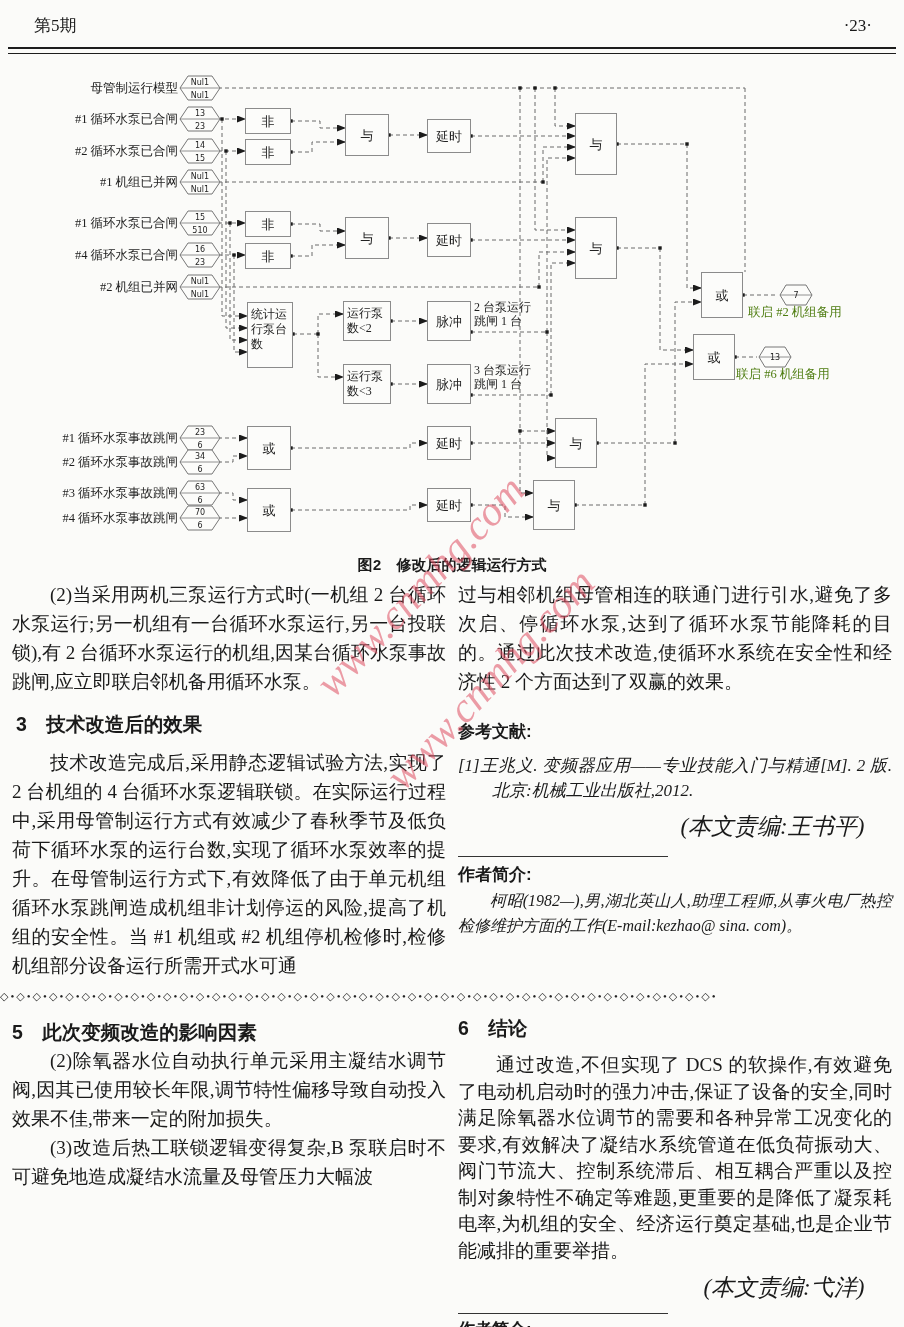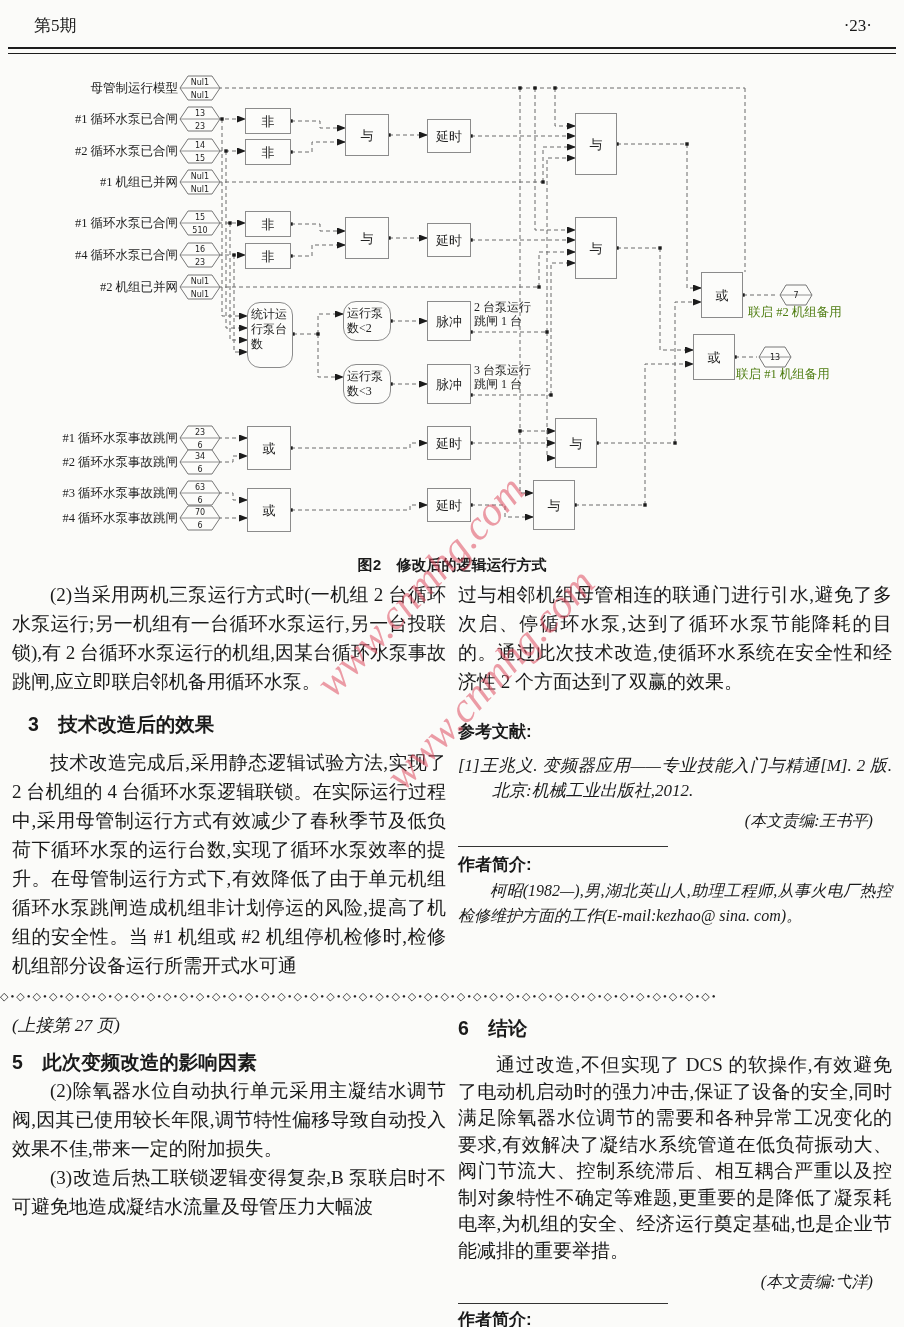--- a/index.html
+++ b/index.html
@@ -9,39 +9,39 @@
   .phead{display:flex;justify-content:space-between;align-items:baseline;
          padding:14px 32px 10px 34px;font-size:17px;}
   .phead .ttl{letter-spacing:1px;}
   .hrule{margin:0 8px;height:4px;border-top:2.5px solid #1d1d1d;border-bottom:1px solid #1d1d1d;}
   
   .diagram{position:relative;width:904px;height:512px;margin-top:12px;}
   .diagram svg.wiresvg{position:absolute;left:0;top:0;}
   .gbox{position:absolute;border:1px solid #8b8b8b;background:#fcfcfa;display:flex;
         align-items:center;justify-content:center;font-size:13px;color:#222;
         box-sizing:border-box;line-height:15px;}
-  .gbox.wrap{justify-content:flex-start;align-items:flex-start;padding:4px 3px;font-size:12px;border-radius:13px;}
+  .gbox.wrap{justify-content:flex-start;align-items:flex-start;padding:4px 3px;font-size:12px;}
   .ilabel{position:absolute;left:0;width:178px;text-align:right;font-size:12.5px;
           line-height:20px;color:#1d1d1d;white-space:nowrap;}
   .pnote{position:absolute;width:58px;font-size:12px;line-height:14px;color:#1d1d1d;}
   .olabel{position:absolute;font-size:12.5px;color:#4d7c0f;white-space:nowrap;}
   .dcaption{position:absolute;left:0;right:0;top:490px;text-align:center;
             font-family:Liberation Mono, monospace;font-weight:bold;font-size:15px;}
   
   .cols{display:flex;gap:12px;padding:0 12px;}
   .col{width:438px;}
   .para{font-size:19px;line-height:29px;text-align:justify;text-indent:2em;margin:0;}
   .para.noind{text-indent:0;}
   .sec-h{font-family:"Liberation Sans","DejaVu Sans",sans-serif;font-weight:bold;
-         font-size:19.5px;margin:15px 16px 10px;}
+         font-size:19.5px;margin:15px 4px 10px;}
   .sub-h{font-family:"Liberation Sans","DejaVu Sans",sans-serif;font-weight:bold;
          font-size:17px;margin:24px 0 10px;}
   .ref{font-size:17px;line-height:25px;text-align:justify;margin:6px 0 0;
        padding-left:2em;text-indent:-2em;font-style:italic;}
-  .ednote{font-size:16px;font-style:italic;text-align:right;padding-right:1.2em;margin:8px 0 0;}
+  .ednote{font-size:23px;font-style:italic;text-align:right;padding-right:1.2em;margin:8px 0 0;}
   .fnrule{width:210px;border-top:1px solid #333;margin:14px 0 6px;}
   .bio{font-size:16px;line-height:25px;text-align:justify;text-indent:2em;margin:2px 0 16px;font-style:italic;}
   .contnote{font-size:17.5px;font-style:italic;margin:6px 0 0;}
   .divider{white-space:nowrap;overflow:hidden;font-size:11px;letter-spacing:2px;
            color:#222;margin:9px 0 4px;line-height:14px;}
   
   .wm{position:absolute;width:430px;text-align:center;font-size:42px;font-style:italic;
       color:rgba(222,77,97,.55);transform:rotate(-47deg);pointer-events:none;z-index:5;
       font-family:"Liberation Serif","DejaVu Serif",serif;}
 </style>
@@ -246,21 +246,21 @@
   <div class="gbox" style="left:575px;top:151px;width:42px;height:62px">与</div>
   <div class="gbox" style="left:555px;top:352px;width:42px;height:50px">与</div>
   <div class="gbox" style="left:533px;top:414px;width:42px;height:50px">与</div>
   <div class="gbox" style="left:701px;top:206px;width:42px;height:46px">或</div>
   <div class="gbox" style="left:693px;top:268px;width:42px;height:46px">或</div>
 
   <div class="pnote" style="left:474px;top:234px">2 台泵运行跳闸 1 台</div>
   <div class="pnote" style="left:474px;top:297px">3 台泵运行跳闸 1 台</div>
 
   <div class="olabel" style="left:748px;top:238px">联启 #2 机组备用</div>
-  <div class="olabel" style="left:736px;top:300px">联启 #1 机组备用</div>
+  <div class="olabel" style="left:736px;top:300px">联启 #6 机组备用</div>
 
   <div class="dcaption">图2　修改后的逻辑运行方式</div>
 </div>
 
 <div class="wm" style="left:275px;top:655px">www.cnmhg.com</div>
 <div class="wm" style="left:205px;top:562px">www.cnmhg.com</div>
 
 <div class="cols" style="margin-top:2px">
   <div class="col">
     <p class="para">(2)当采用两机三泵运行方式时(一机组 2 台循环水泵运行;另一机组有一台循环水泵运行,另一台投联锁),有 2 台循环水泵运行的机组,因某台循环水泵事故跳闸,应立即联启邻机备用循环水泵。</p>
@@ -275,21 +275,20 @@
     <div class="fnrule"></div>
     <div class="sub-h" style="margin:6px 0 2px">作者简介:</div>
     <p class="bio">柯昭(1982—),男,湖北英山人,助理工程师,从事火电厂热控检修维护方面的工作(E-mail:kezhao@ sina. com)。</p>
   </div>
 </div>
 
 <div class="divider">◇•◇•◇•◇•◇•◇•◇•◇•◇•◇•◇•◇•◇•◇•◇•◇•◇•◇•◇•◇•◇•◇•◇•◇•◇•◇•◇•◇•◇•◇•◇•◇•◇•◇•◇•◇•◇•◇•◇•◇•◇•◇•◇•◇•</div>
 
 <div class="cols">
   <div class="col">
-    <p class="contnote">(上接第 27 页)</p>
     <div class="sec-h" style="margin:12px 0 0">5　此次变频改造的影响因素</div>
     <p class="para">(2)除氧器水位自动执行单元采用主凝结水调节阀,因其已使用较长年限,调节特性偏移导致自动投入效果不佳,带来一定的附加损失。</p>
     <p class="para">(3)改造后热工联锁逻辑变得复杂,B 泵联启时不可避免地造成凝结水流量及母管压力大幅波</p>
   </div>
   <div class="col">
     <div class="sec-h" style="margin:8px 0 10px">6　结论</div>
     <p class="para" style="line-height:26.5px">通过改造,不但实现了 DCS 的软操作,有效避免了电动机启动时的强力冲击,保证了设备的安全,同时满足除氧器水位调节的需要和各种异常工况变化的要求,有效解决了凝结水系统管道在低负荷振动大、阀门节流大、控制系统滞后、相互耦合严重以及控制对象特性不确定等难题,更重要的是降低了凝泵耗电率,为机组的安全、经济运行奠定基础,也是企业节能减排的重要举措。</p>
     <p class="ednote">(本文责编:弋洋)</p>
     <div class="fnrule" style="margin:10px 0 4px"></div>
     <div class="sub-h" style="margin:4px 0 0">作者简介:</div>

